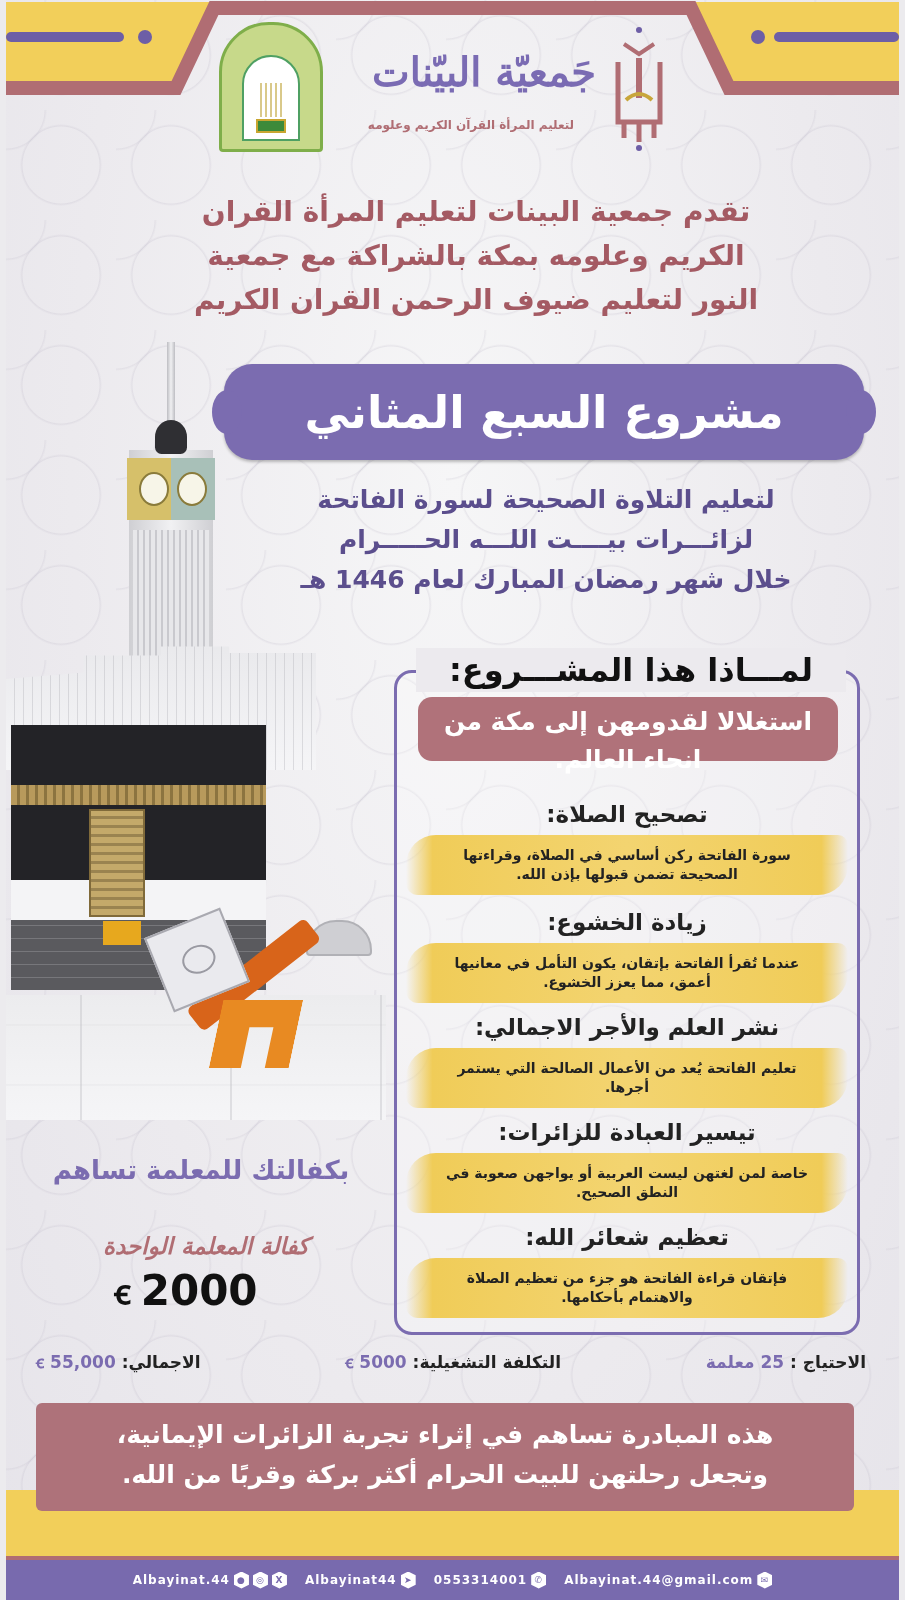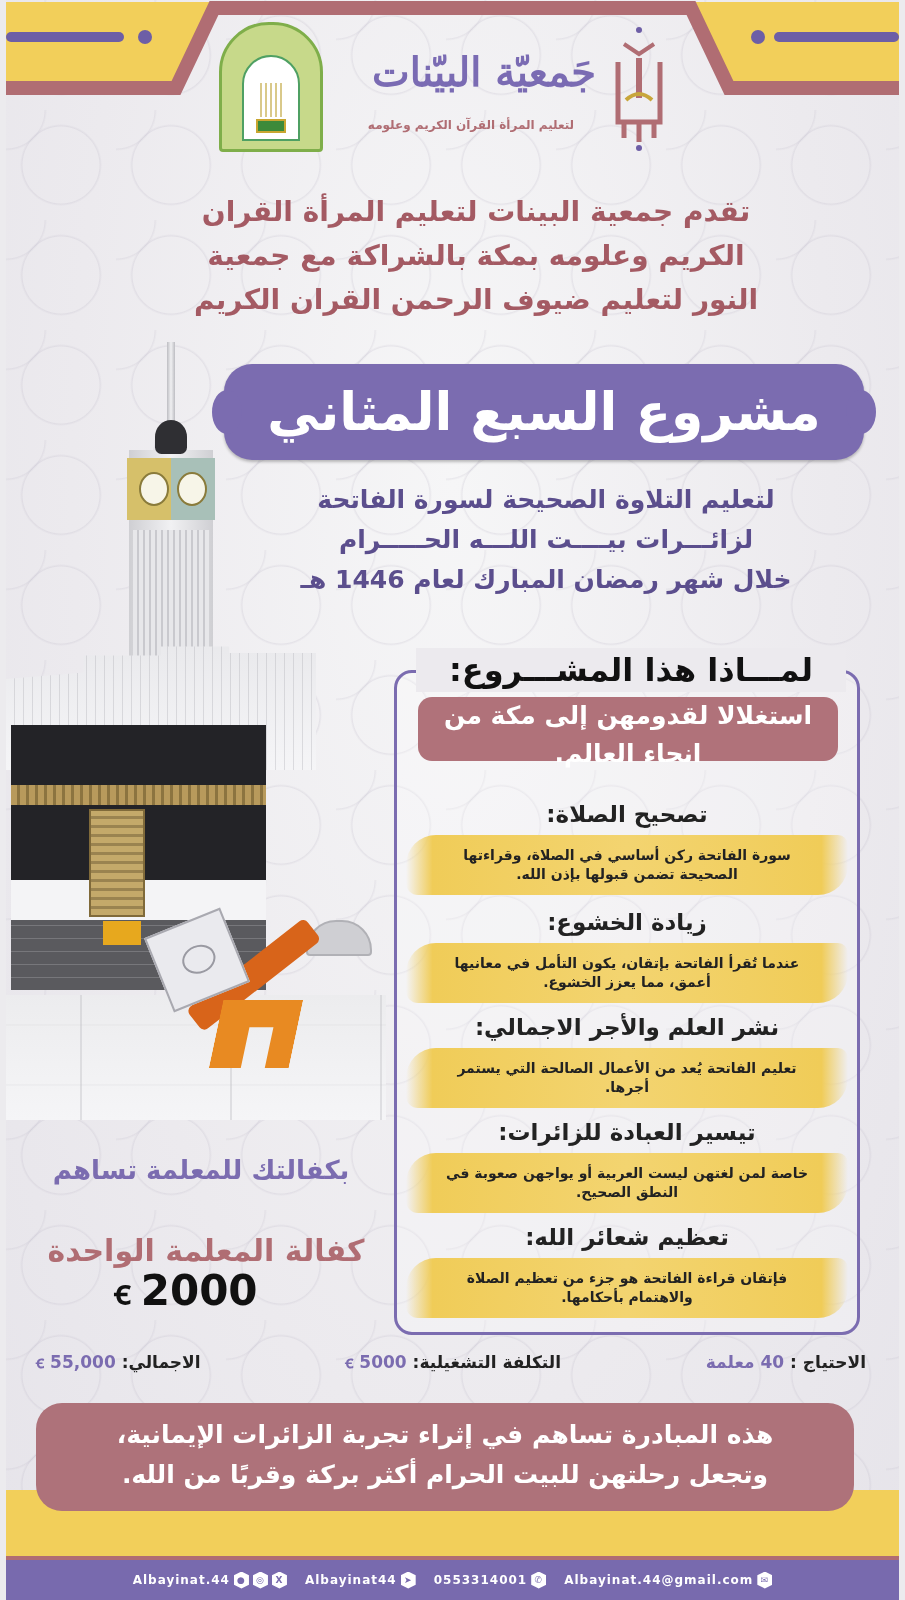--- a/index.html
+++ b/index.html
@@ -88,21 +88,21 @@
     background: #7b6cb0; border-radius: 28px;
     display: flex; align-items: center; justify-content: center;
     box-shadow: 0 2px 3px rgba(0,0,0,0.25);
   }
   .title-banner::before, .title-banner::after {
     content: ""; position: absolute; top: 26px; width: 30px; height: 44px;
     background: #7b6cb0; border-radius: 50%;
   }
   .title-banner::before { left: -12px; }
   .title-banner::after { right: -12px; }
-  .title-text { color: #fff; font-size: 52px; font-weight: bold; position: relative; z-index: 1; }
+  .title-text { color: #fff; font-size: 45px; font-weight: bold; position: relative; z-index: 1; }
   .subtitle {
     position: absolute; left: 260px; top: 480px; width: 560px; text-align: center;
     color: #5b4e8d; font-weight: bold; font-size: 25px; line-height: 40px;
   }
   
   .illus { position: absolute; left: 0; top: 340px; width: 380px; height: 780px; }
   .tower {
     position: absolute; left: 123px; top: 110px; width: 84px; height: 330px;
     background: linear-gradient(90deg, #cfcfd3, #f1f1f3 50%, #cfcfd3);
   }
@@ -196,63 +196,63 @@
     position: absolute; left: 300px; top: 580px; width: 66px; height: 36px;
     background: #cfcfd3; border-radius: 30px 30px 4px 4px; border: 2px solid #b1b1b6;
   }
   
   .sponsor {
     position: absolute; left: 20px; top: 1150px; width: 350px; text-align: center;
     color: #7b6cb0; font-weight: bold; font-size: 26px; line-height: 40px;
   }
   .single-label {
     position: absolute; left: 40px; top: 1233px; width: 320px; text-align: center;
-    color: #b06d73; font-weight: bold; font-size: 30px;
+    color: #b06d73; font-weight: bold; font-size: 23px; font-style: italic;
   }
   .price {
     position: absolute; left: 80px; top: 1266px; width: 200px;
     display: flex; align-items: center; justify-content: center; gap: 10px;
     direction: ltr; color: #111; font-weight: bold; font-size: 42px;
   }
   .riyal { font-size: 34px; font-weight: bold; color: #111; }
   
   .why-box {
     position: absolute; left: 388px; top: 670px; width: 466px; height: 665px;
     border: 3px solid #7b6cb0; border-radius: 18px; background: rgba(255,255,255,0.25);
   }
   .why-title {
     position: absolute; left: 410px; top: 648px; width: 430px; text-align: center;
     background: #eceaee; font-size: 32px; font-weight: bold; color: #111; line-height: 44px;
   }
   .why-lead {
     position: absolute; left: 412px; top: 697px; width: 420px; height: 64px;
     background: #b0727a; border-radius: 14px;
     color: #fff; font-size: 25px; font-weight: bold; line-height: 38px;
-    text-align: center; 
+    text-align: center; padding-top: 6px;
   }
   .reason { position: absolute; left: 394px; width: 454px; text-align: center; }
   .reason-title { font-size: 23px; font-weight: bold; color: #222; line-height: 34px; height: 34px; }
   .reason-body {
     margin-top: 4px; margin-left: 6px; margin-right: 6px;
     background: linear-gradient(90deg, rgba(241,206,88,0.0) 0%, #f0cc58 6%, #f3d470 50%, #f0cc58 94%, rgba(241,206,88,0) 100%);
     border-radius: 30px 10px 30px 12px;
     font-size: 14px; font-weight: bold; color: #222; line-height: 19px;
     padding: 11px 30px;
   }
   
   .stats {
     position: absolute; left: 30px; top: 1350px; width: 830px;
     display: flex; justify-content: space-between; align-items: center;
     font-size: 17px; font-weight: bold; color: #222;
   }
   .stat-val { color: #7b6cb0; }
   
   .closing {
     position: absolute; left: 30px; top: 1403px; width: 818px; height: 108px;
-    background: #ae727a; border-radius: 26px;
+    background: #ae727a; border-radius: 6px;
     color: #fff; font-size: 25px; font-weight: bold; line-height: 40px; text-align: center;
     padding-top: 12px;
   }
   .foot-yellow {
     position: absolute; left: 0; top: 1490px; width: 893px; height: 70px;
     background: #f2cf5a;
   }
   .foot-rose { position: absolute; left: 0; top: 1556px; width: 893px; height: 4px; background: #b06d73; }
   .footer {
     position: absolute; left: 0; top: 1560px; width: 893px; height: 40px;
@@ -375,21 +375,21 @@
   </div>
   <div class="single-label">كفالة المعلمة الواحدة</div>
   <div class="price">
     <span class="riyal">ꞓ</span>
     <span>2000</span>
   </div>
 
   <div class="stats">
     <div>
       <span>الاحتياج :</span>
-      <span class="stat-val">40 معلمة</span>
+      <span class="stat-val">25 معلمة</span>
     </div>
     <div>
       <span>التكلفة التشغيلية:</span>
       <span class="stat-val">5000</span>
       <span class="stat-val">ꞓ</span>
     </div>
     <div>
       <span>الاجمالي:</span>
       <span class="stat-val">55,000</span>
       <span class="stat-val">ꞓ</span>

